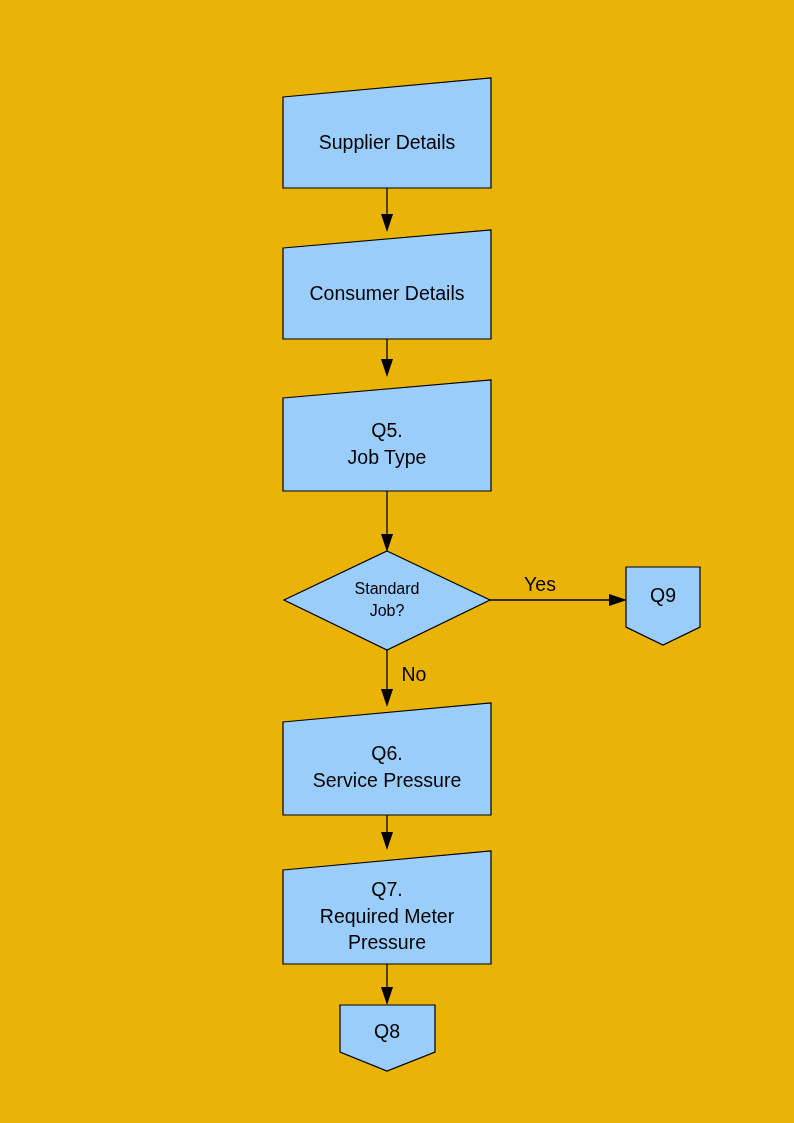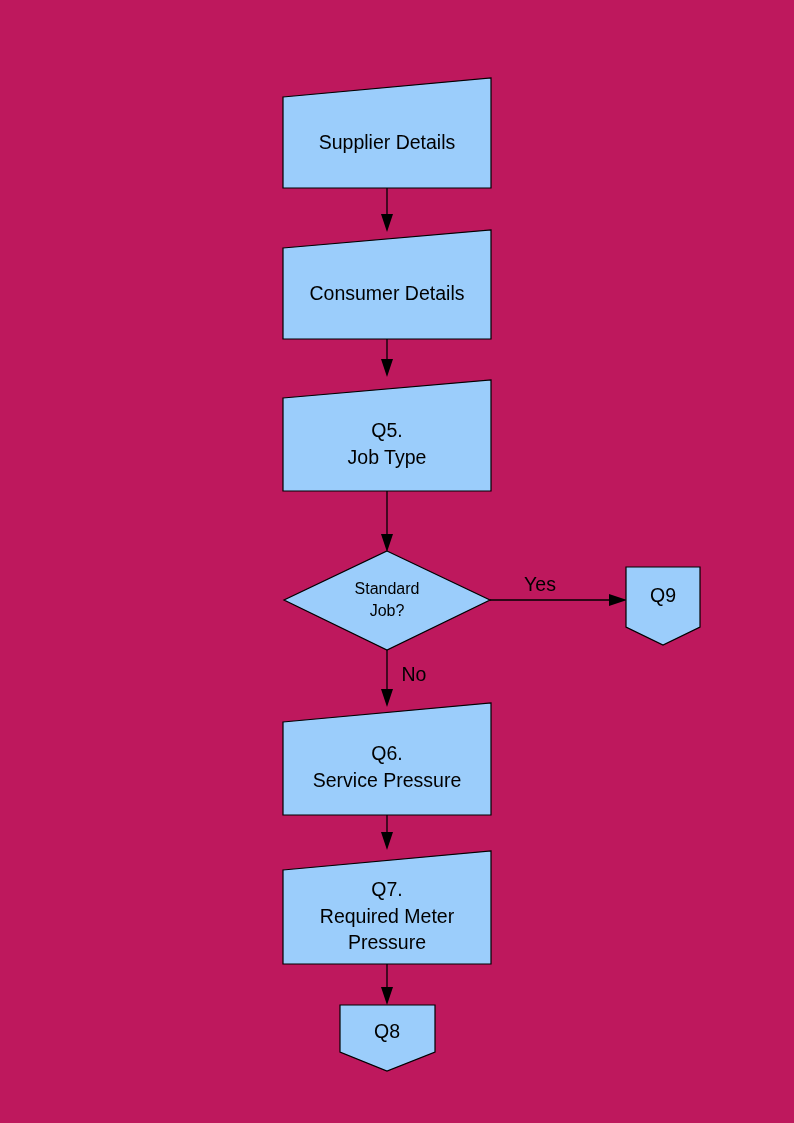--- a/index.html
+++ b/index.html
@@ -10,21 +10,21 @@
   body {
     width: 794px;
     height: 1123px;
     font-family: "Liberation Sans", sans-serif;
     overflow: hidden;
   }
   #flowchart-root {
     position: relative;
     width: 794px;
     height: 1123px;
-    background: #be185d;
+    background: #eab308;
   }
   svg#flow-svg {
     display: block;
     width: 794px;
     height: 1123px;
   }
   .node-shape {
     fill: #9BCDFB;
     stroke: #000000;
     stroke-width: 1.2;

